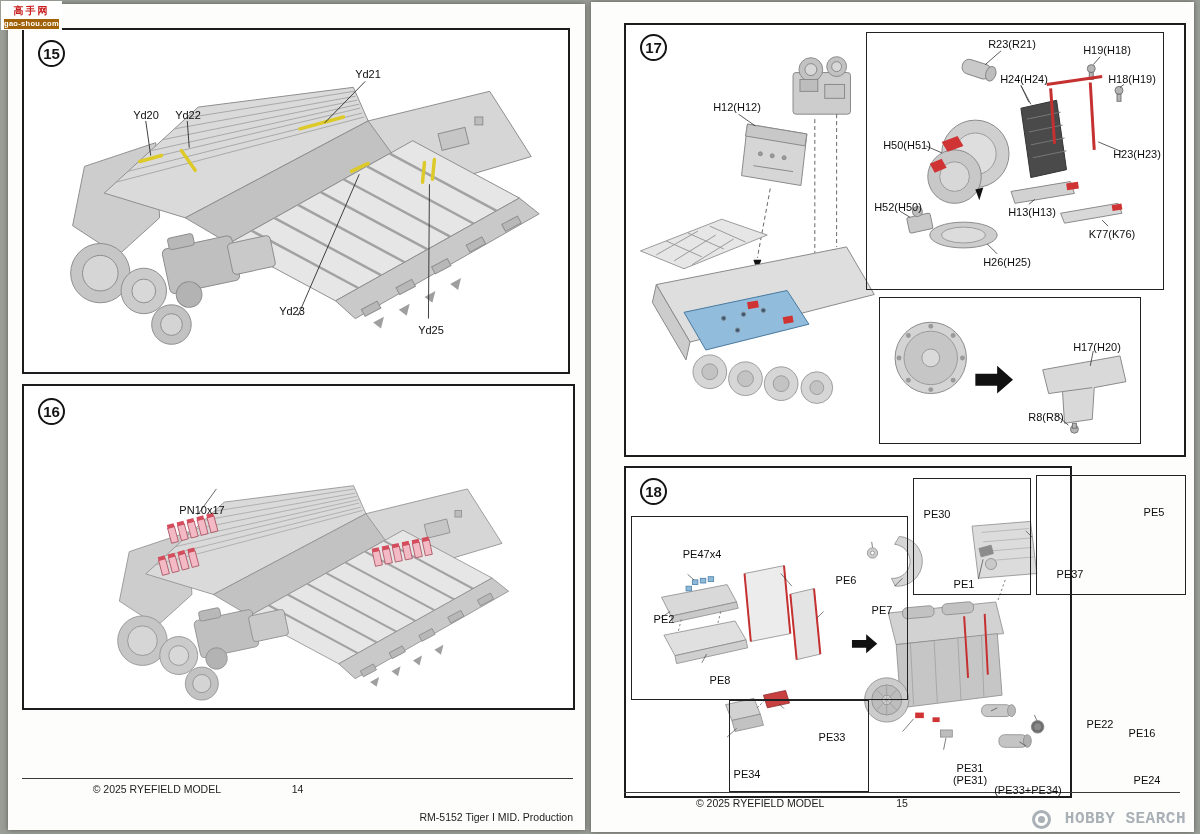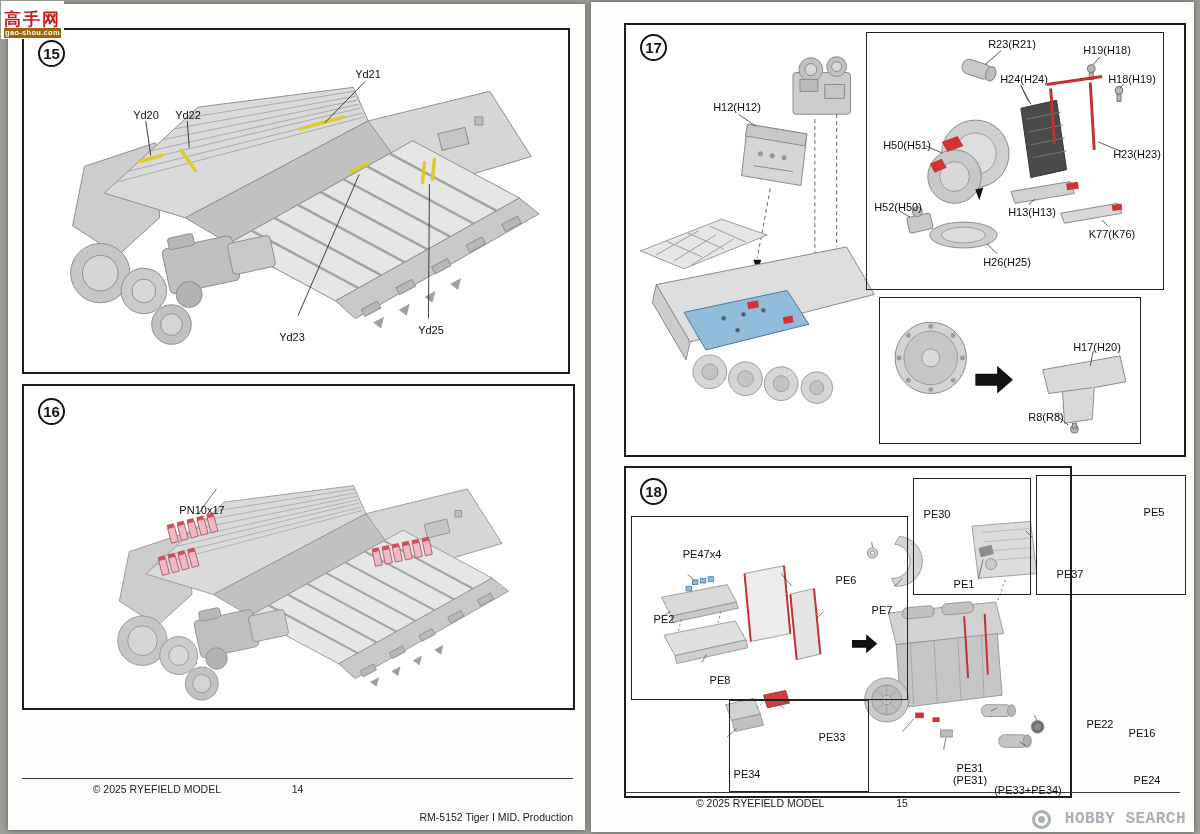--- a/index.html
+++ b/index.html
@@ -16,21 +16,21 @@
   .ill{position:absolute;left:0;top:0;width:100%;height:100%;}
   .step-circle{position:absolute;left:14px;top:10px;width:27px;height:27px;border:2.5px solid #141414;border-radius:50%;background:#fff;display:flex;align-items:center;justify-content:center;font-size:15px;font-weight:bold;color:#141414;z-index:3;}
   .subbox{position:absolute;border:1.5px solid #222;z-index:1;}
   .plabel{position:absolute;font-size:11px;line-height:12px;color:#0e0e0e;transform:translateX(-50%);white-space:nowrap;z-index:2;}
   .footer{position:absolute;left:14px;right:12px;bottom:7px;border-top:1px solid #3a3a3a;padding-top:4px;display:flex;font-size:10.5px;color:#1c1c1c;}
   #right-page .footer{left:33px;right:14px;}
   .f-left{flex:1;text-align:center;}
   .f-center{flex:0 0 auto;}
   .f-right{flex:1;text-align:right;margin-top:28px;}
   #site-logo{position:absolute;left:1px;top:1px;background:#fff;padding:1px 3px;text-align:center;z-index:20;}
-  .logo-cn{color:#c81e1e;font-weight:bold;font-size:17px;line-height:17px;letter-spacing:2px;margin-top:9px;}
+  .logo-cn{color:#c81e1e;font-weight:bold;font-size:10px;line-height:17px;letter-spacing:2px;}
   .logo-en{background:#a16207;color:#fff;font-size:7.5px;line-height:10px;font-weight:bold;letter-spacing:0.3px;}
   .hs-watermark{position:absolute;right:8px;bottom:3px;display:flex;align-items:flex-start;gap:14px;z-index:5;font-family:Liberation Mono, monospace;}
   .hs-icon{width:19px;height:19px;border:3px solid #a9b0b6;border-radius:50%;position:relative;}
   .hs-icon::after{content:"";position:absolute;left:3px;top:3px;width:7px;height:7px;border-radius:50%;background:#a9b0b6;}
   .hs-text{font-size:16px;font-weight:bold;color:#a9b0b6;letter-spacing:0.5px;}
 </style>
 </head>
 <body>
 
 <svg width="0" height="0" style="position:absolute" xmlns:xlink="http://www.w3.org/1999/xlink">
@@ -116,21 +116,21 @@
         <line x1="122" y1="92" x2="127" y2="127"></line>
         <line x1="164" y1="92" x2="166" y2="119"></line>
         <line x1="344" y1="52" x2="303" y2="94"></line>
         <line x1="276" y1="289" x2="338" y2="146"></line>
         <line x1="408" y1="292" x2="409" y2="156"></line>
       </g>
     </svg>
     <div class="plabel" style="left:122px;top:79px">Yd20</div>
     <div class="plabel" style="left:164px;top:79px">Yd22</div>
     <div class="plabel" style="left:344px;top:38px">Yd21</div>
-    <div class="plabel" style="left:268px;top:301px">Yd23</div>
+    <div class="plabel" style="left:268px;top:275px">Yd23</div>
     <div class="plabel" style="left:407px;top:294px">Yd25</div>
   </div>
 
   <div class="panel" id="panel-16">
     <div class="step-circle" style="top:12px">16</div>
     <svg class="ill" viewBox="0 0 553 410" xmlns:xlink="http://www.w3.org/1999/xlink">
       <use href="#hull-drawing" xlink:href="#hull-drawing" transform="translate(-2,66) scale(1.05)"></use>
       <g stroke="#a8505e">
         <g transform="rotate(-15 145 185)">
           <rect x="112" y="172" width="9" height="20" fill="#f3b9c4"></rect>

